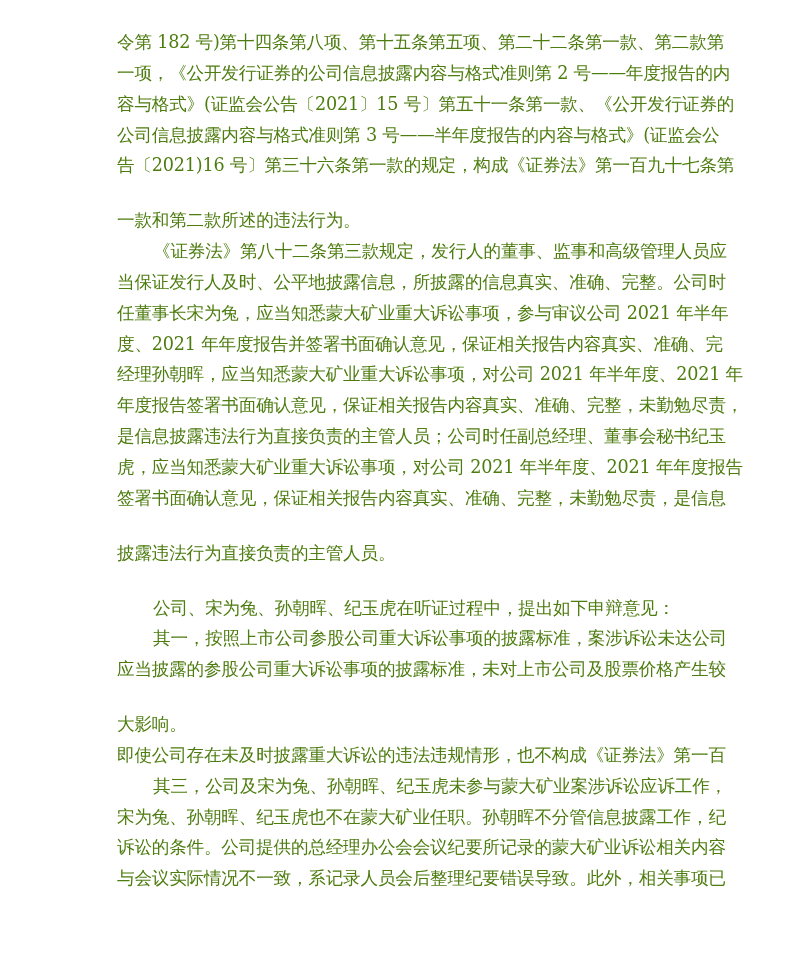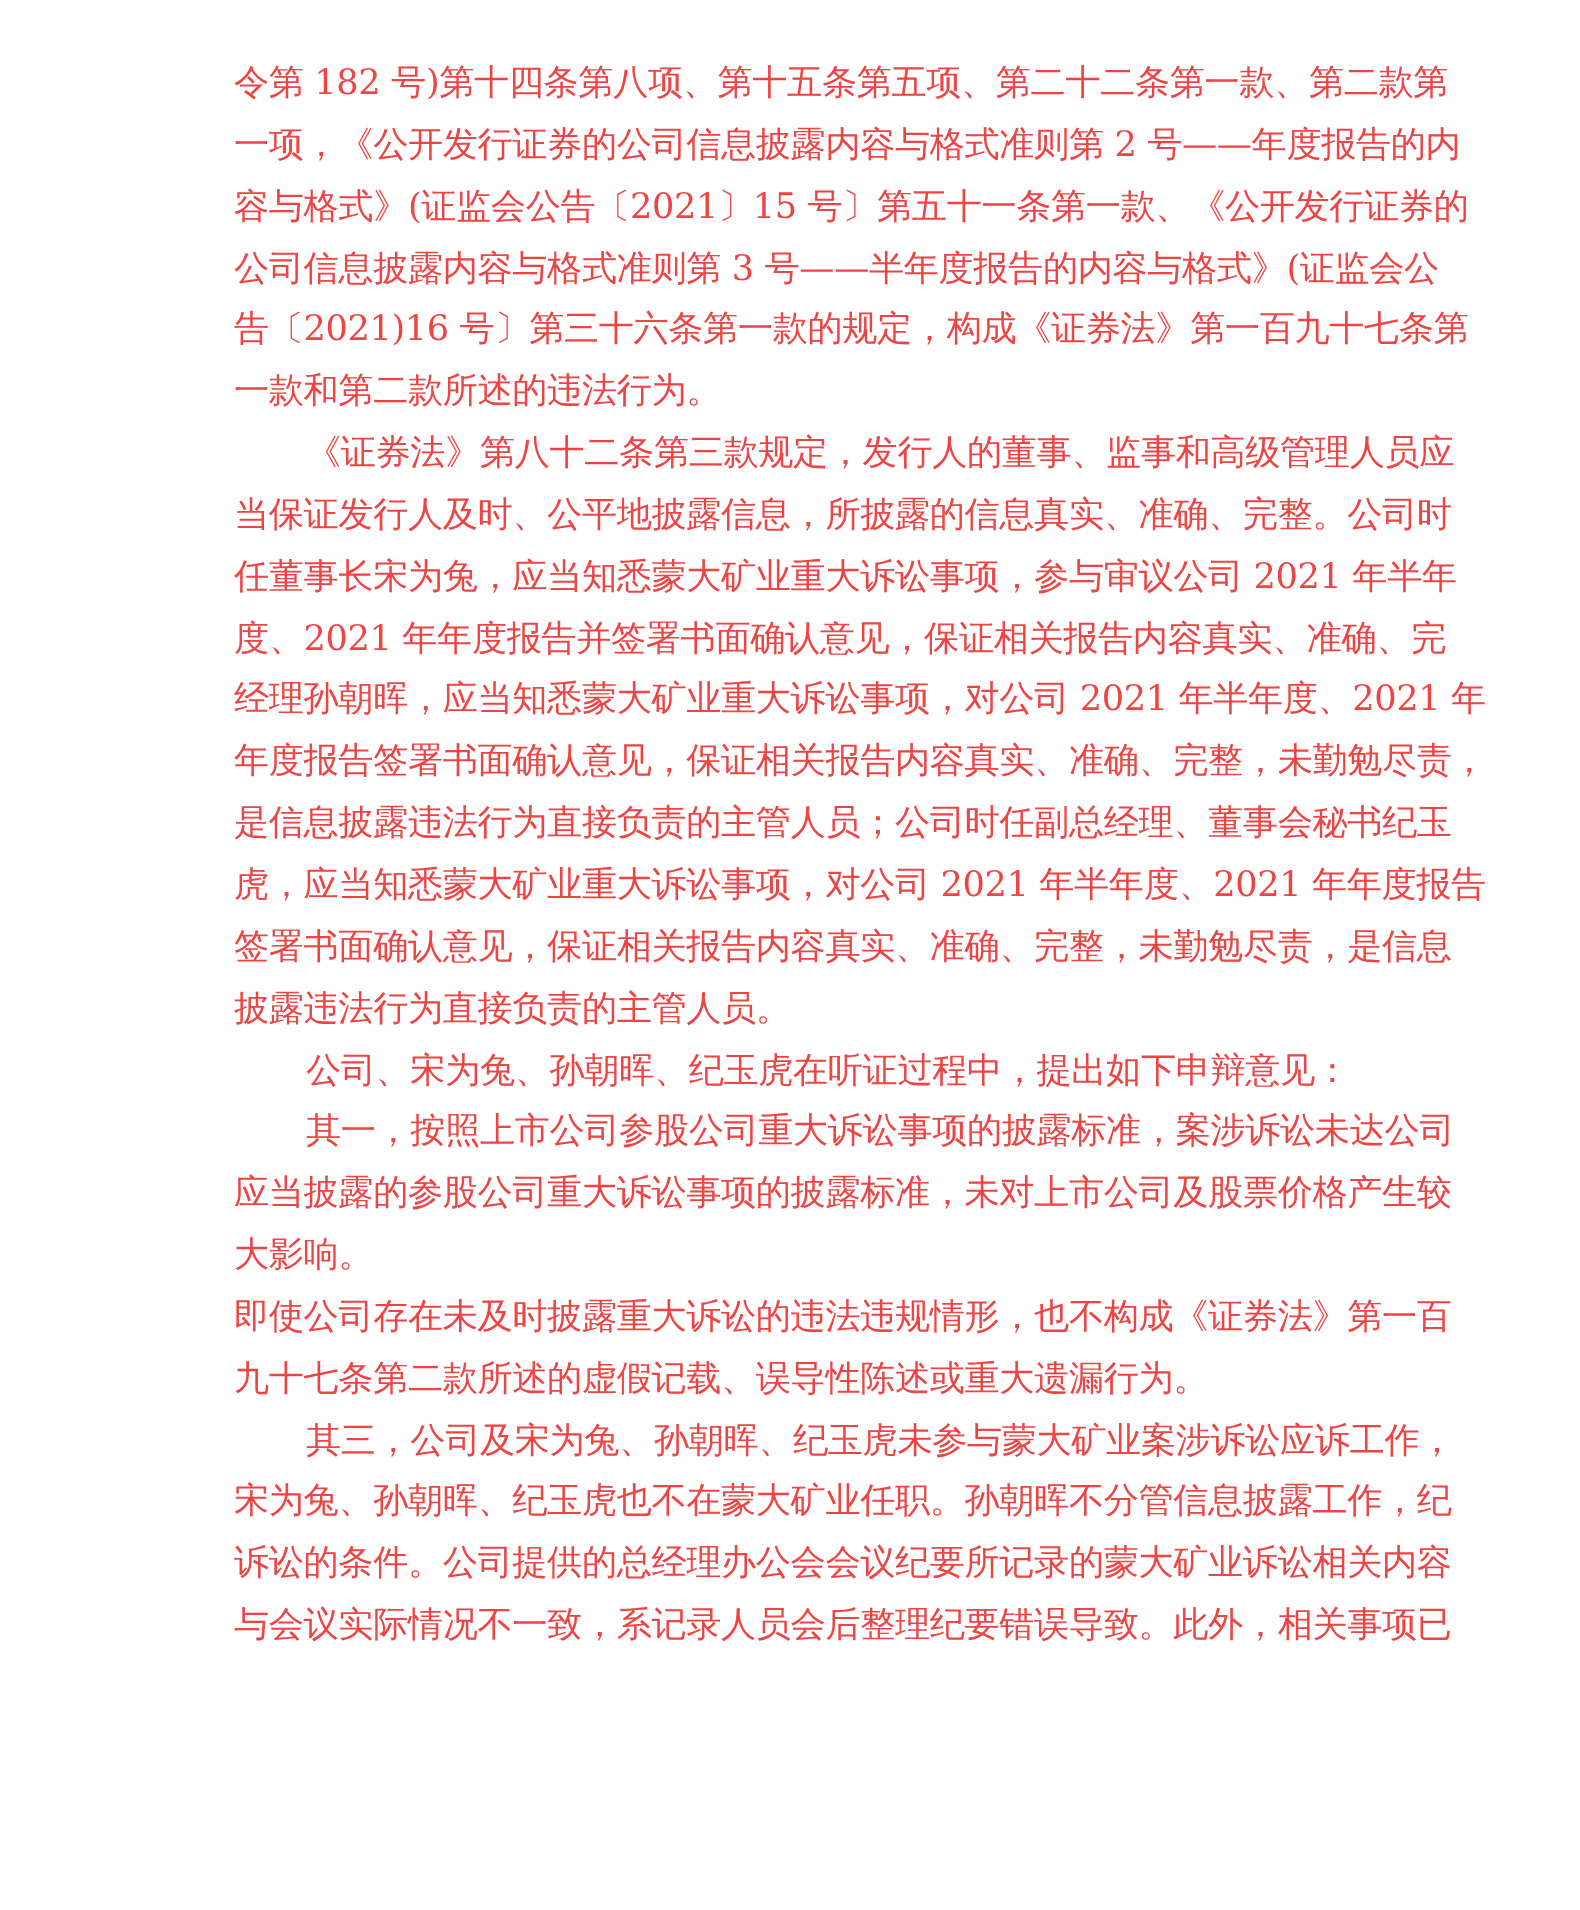--- a/index.html
+++ b/index.html
@@ -21,33 +21,34 @@
       height: 955px;
       background: #ffffff;
     }
     .text-block {
       position: absolute;
       left: 117px;
       top: 27px;
       width: 554px;
       font-family: "DejaVu Serif", "Liberation Serif", serif;
       font-size: 17.6px;
-      color: #ef4444;
+      color: #4d7c0f;
     }
     .line {
       display: block;
       height: 30.85px;
       line-height: 30.85px;
       white-space: nowrap;
       text-align: justify;
       text-align-last: justify;
       letter-spacing: -0.2px;
     }
     .line.last {
       text-align-last: left;
+      margin-top: 24px;
     }
     .line.indent {
       padding-left: 36px;
     }
   </style>
 </head>
 <body>
 
 <div class="page">
   <div class="text-block">
@@ -79,21 +80,20 @@
     </div>
 
     <div>
       <span class="line indent">其一，按照上市公司参股公司重大诉讼事项的披露标准，案涉诉讼未达公司</span>
       <span class="line">应当披露的参股公司重大诉讼事项的披露标准，未对上市公司及股票价格产生较</span>
       <span class="line last">大影响。</span>
     </div>
 
     <div>
       <span class="line">即使公司存在未及时披露重大诉讼的违法违规情形，也不构成《证券法》第一百</span>
-      <span class="line last">九十七条第二款所述的虚假记载、误导性陈述或重大遗漏行为。</span>
     </div>
 
     <div>
       <span class="line indent">其三，公司及宋为兔、孙朝晖、纪玉虎未参与蒙大矿业案涉诉讼应诉工作，</span>
       <span class="line">宋为兔、孙朝晖、纪玉虎也不在蒙大矿业任职。孙朝晖不分管信息披露工作，纪</span>
       <span class="line">诉讼的条件。公司提供的总经理办公会会议纪要所记录的蒙大矿业诉讼相关内容</span>
       <span class="line">与会议实际情况不一致，系记录人员会后整理纪要错误导致。此外，相关事项已</span>
     </div>
 
   </div>

